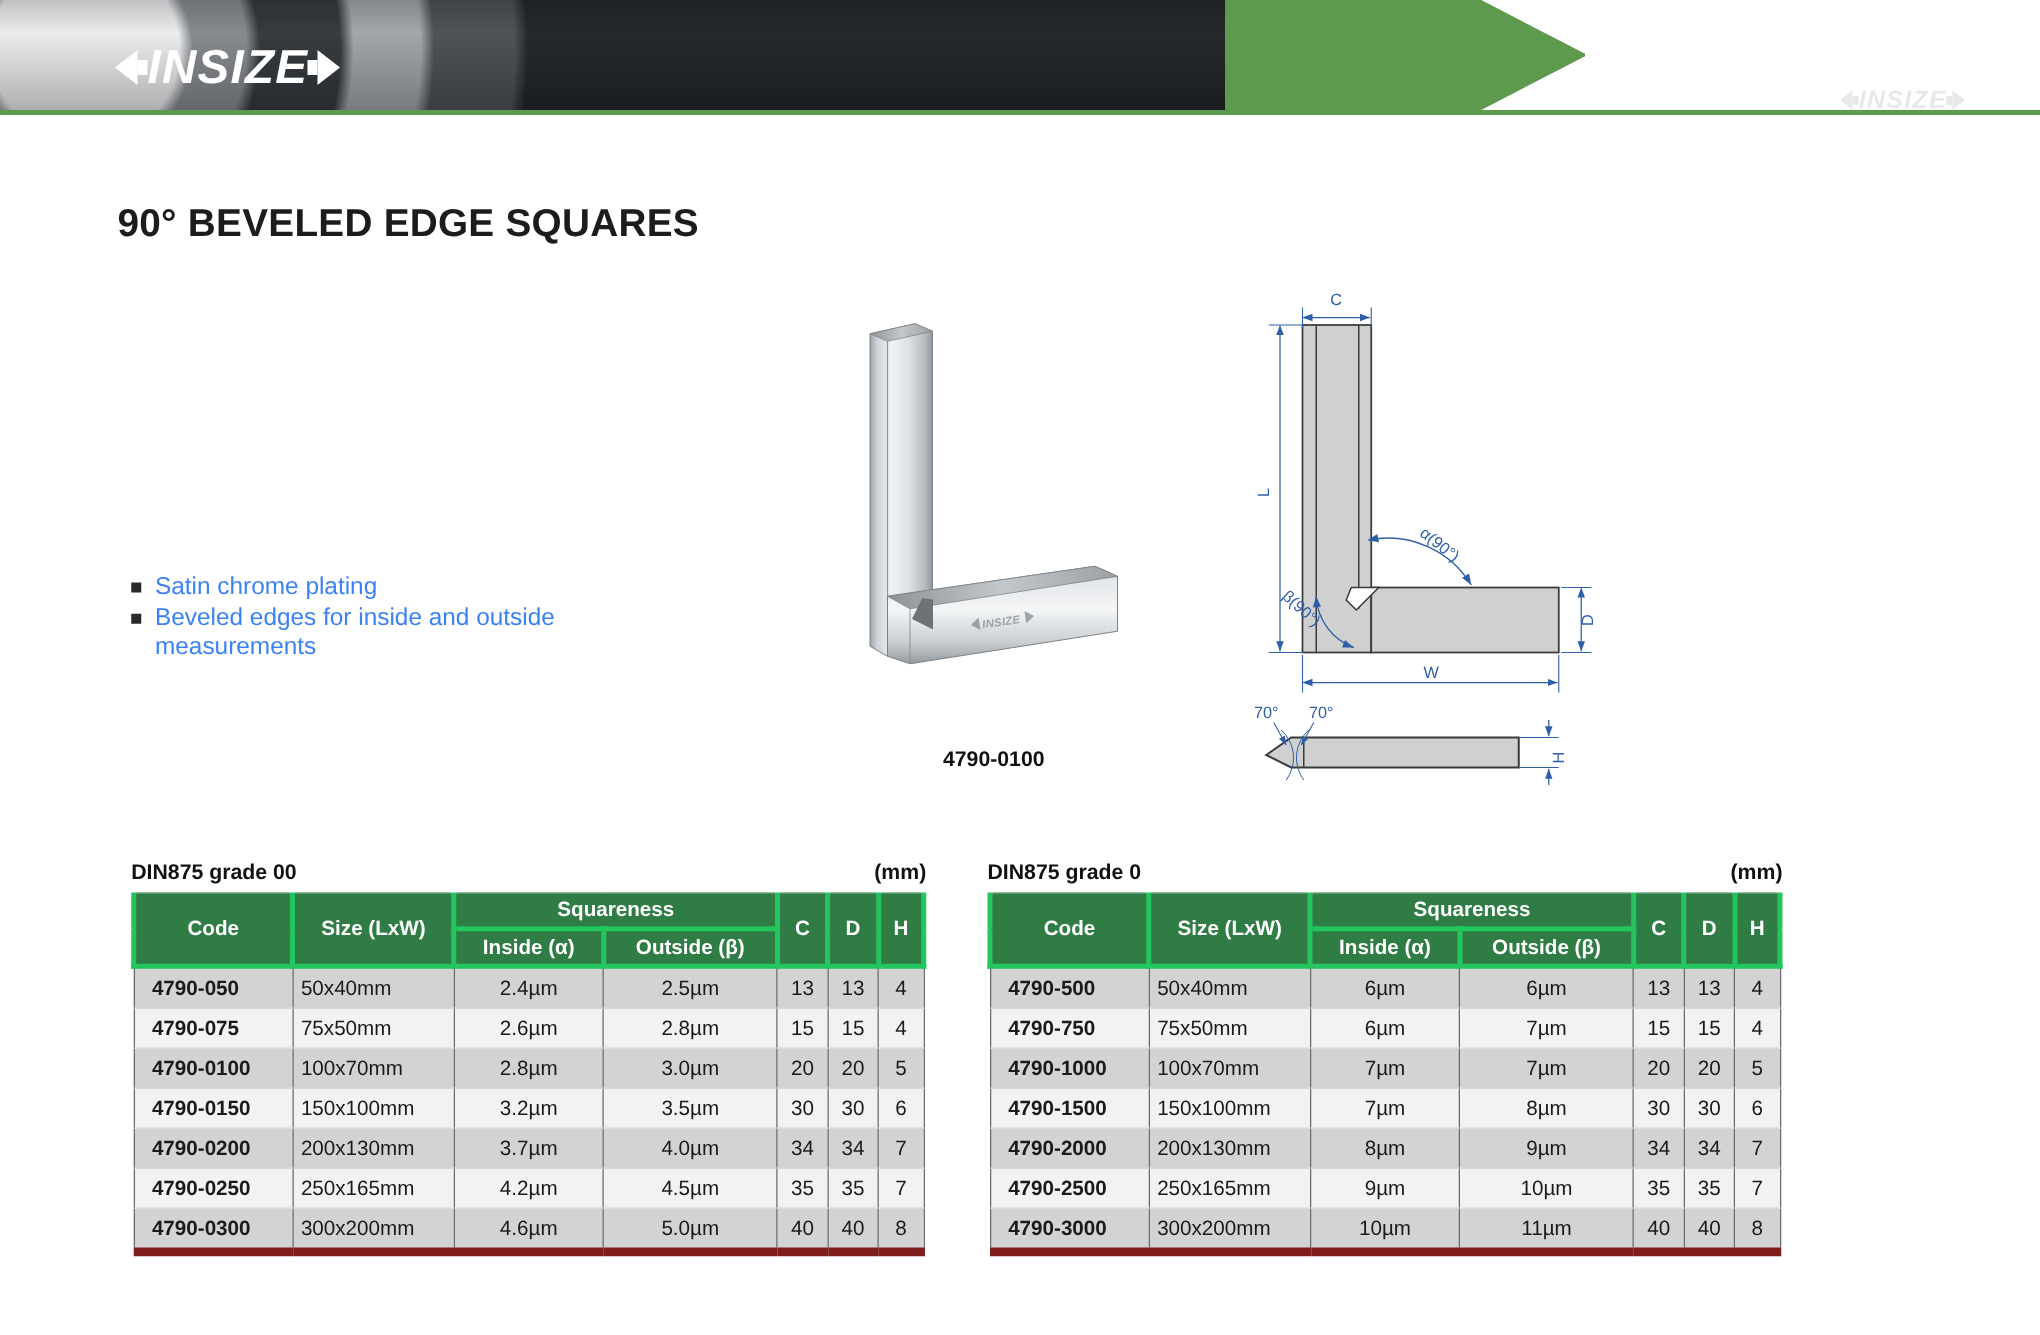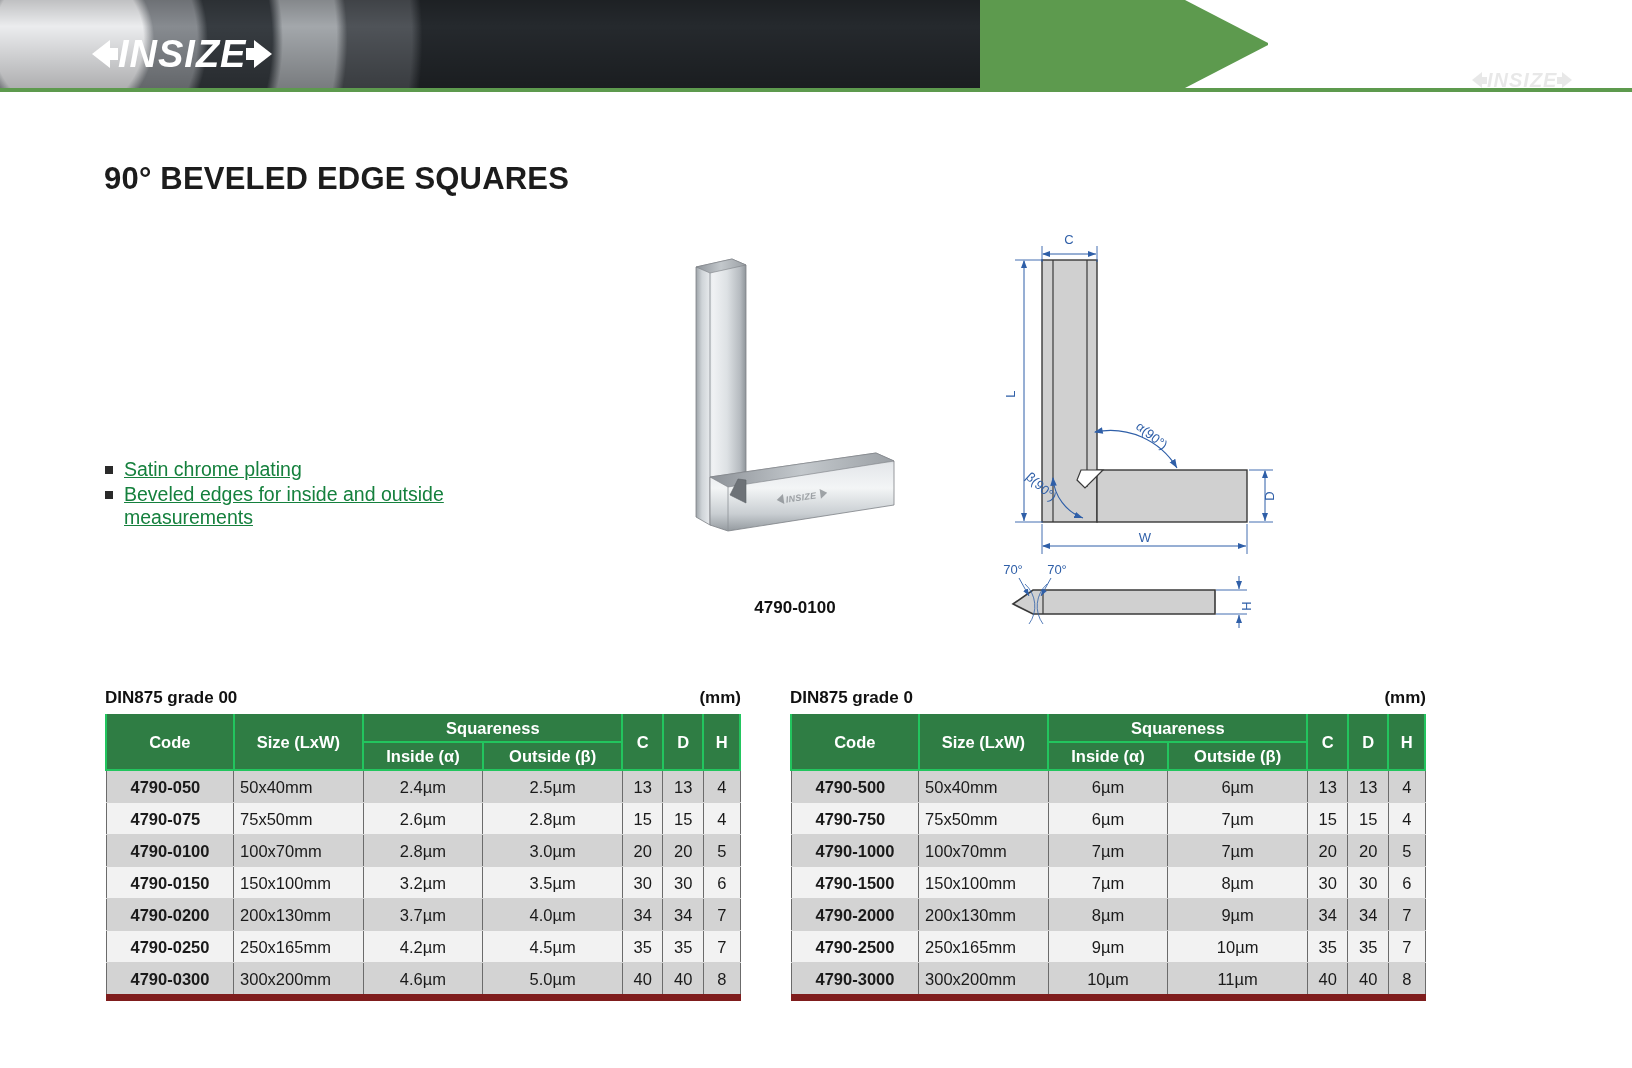--- a/index.html
+++ b/index.html
@@ -61,28 +61,28 @@
   .logo-main .bar-l,.logo-main .bar-r{width:8px;height:12px;background:#ffffff;}
 
   .logo-watermark{ left:1472px; top:58px; opacity:.12; }
   .logo-watermark .logo-text{font-size:20px;color:#4a4a4a;line-height:20px;}
   .logo-watermark .arrow-l{border-top:8px solid transparent;border-bottom:8px solid transparent;border-right:10px solid #4a4a4a;}
   .logo-watermark .arrow-r{border-top:8px solid transparent;border-bottom:8px solid transparent;border-left:10px solid #4a4a4a;}
   .logo-watermark .bar-l,.logo-watermark .bar-r{width:5px;height:7px;background:#4a4a4a;}
 
   
   .page-title{
-    position:absolute;left:104px;top:140px;
+    position:absolute;left:94px;top:140px;
     font-size:31px;font-weight:bold;color:#1c1c1c;letter-spacing:.2px;
   }
 
   
   .features{
     position:absolute;left:105px;top:458px;width:420px;
-    font-size:19.5px;color:#15803d;line-height:23.5px;text-decoration:underline;
+    font-size:19.5px;color:#3b82f6;line-height:23.5px;
   }
   .feature{display:flex;margin-bottom:1px;}
   .bullet{
     width:8px;height:8px;background:#2a2a2a;flex:none;
     margin:8px 11px 0 0;
   }
   .feature-text{flex:1;}
 
   
   .product-photo{
@@ -105,33 +105,33 @@
     font-size:17px;font-weight:bold;color:#111;margin-bottom:6px;
   }
   table.spec{
     border-collapse:collapse;width:100%;
     font-size:16.5px;color:#1a1a1a;
     table-layout:fixed;
   }
   table.spec th{
     background:#2e7d43;background:#2f7d44;
     color:#ffffff;font-weight:bold;text-align:center;
-    border:2px solid #22c55e;
+    border:4px solid #22c55e;
     padding:3px 2px;
     line-height:20px;
   }
   table.spec thead tr:first-child th{border-top:1px solid #2f7d44;}
   table.spec td{
     border-left:1px solid #6b6b6b;border-right:1px solid #6b6b6b;
     border-top:1px solid #d3d3d3;border-bottom:1px solid #d3d3d3;
     padding:3px 6px;text-align:center;height:25px;line-height:22px;
   }
   table.spec tbody tr:nth-child(odd) td{background:#d3d3d3;}
   table.spec tbody tr:nth-child(even) td{background:#f2f2f2;}
-  table.spec td.code{font-weight:bold;text-align:left;padding-left:24px;}
+  table.spec td.code{font-weight:bold;text-align:left;padding-left:14px;}
   table.spec td.size{text-align:left;}
   .col-code{width:126px;}
   .col-size{width:128px;}
   .col-in{width:118px;}
   .col-out{width:138px;}
   .col-c{width:40px;}
   .col-d{width:40px;}
   .col-h{width:36px;}
   table.spec tbody tr:last-child td{border-bottom:7px solid #7f1d1d;}
 </style>

